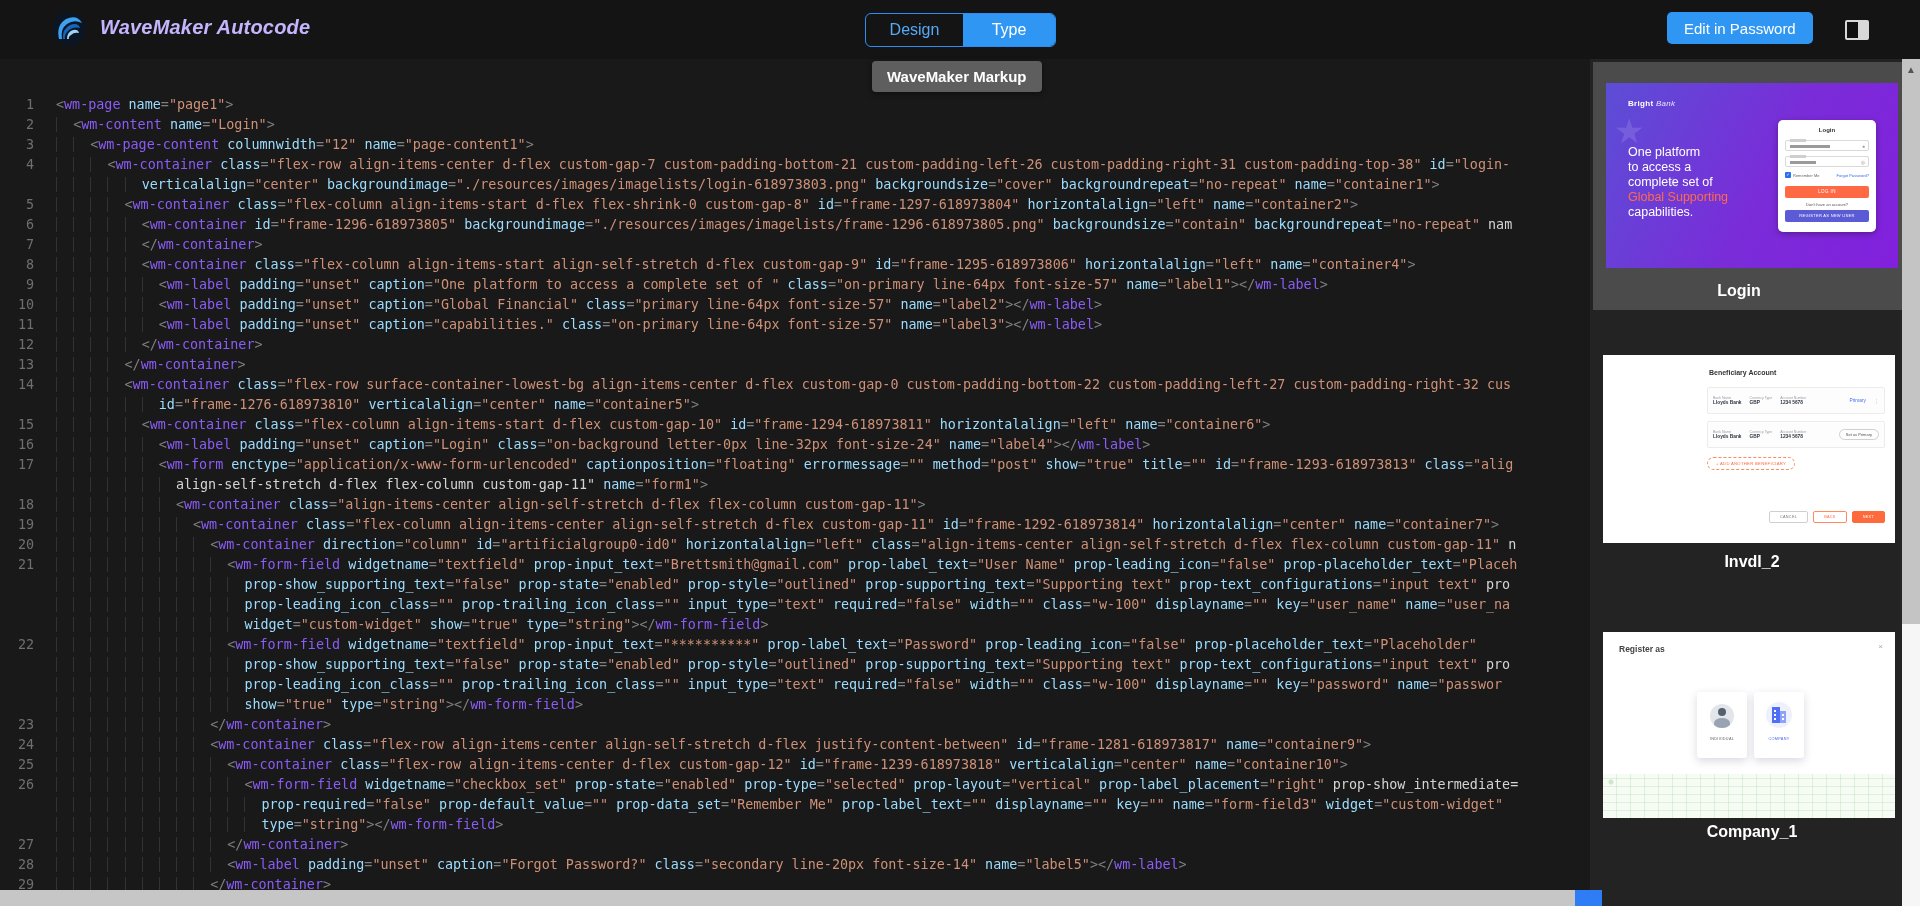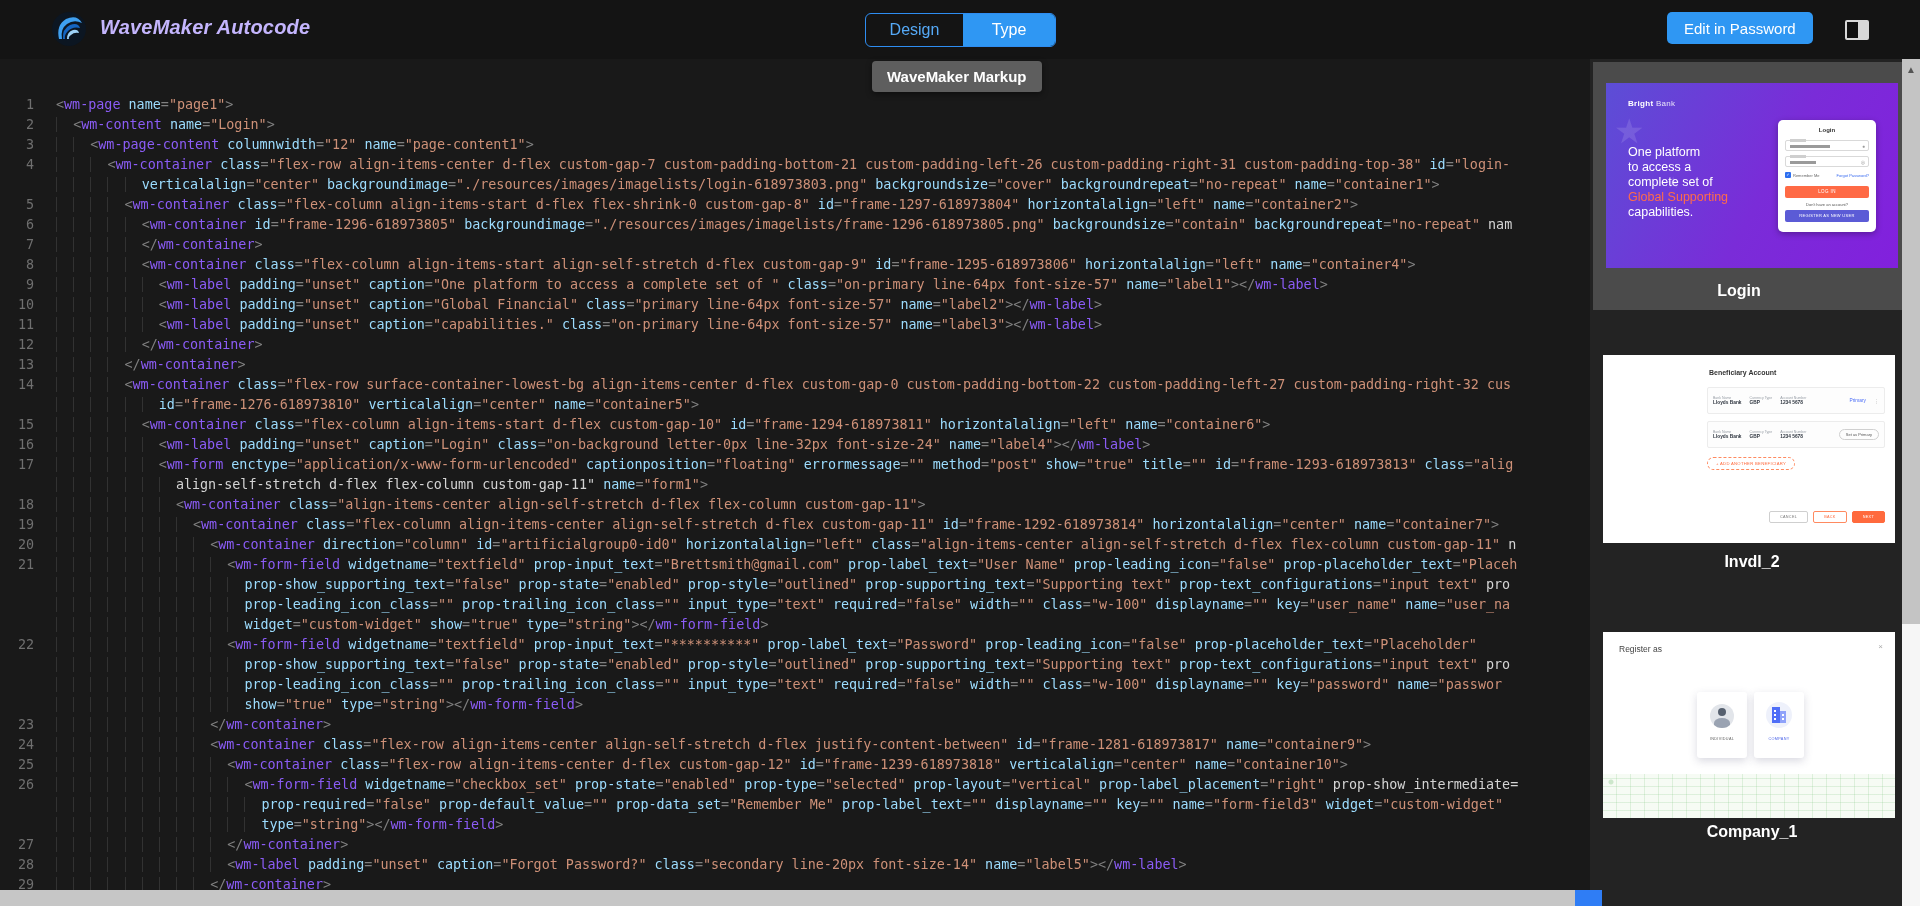--- a/index.html
+++ b/index.html
@@ -44,21 +44,21 @@
 
   .page-card { position:absolute; left:3px; width:309px; cursor:pointer; }
   .card-label { position:absolute; left:0; width:292px; text-align:center; color:#fff; font-size:16px; font-weight:600; }
   #card-login-bg { top:3px; height:248px; background:#4b4b4b; }
   .thumb { position:absolute; overflow:hidden; }
 
   
   #thumb-login { left:13px; top:21px; width:292px; height:185px; background:linear-gradient(118deg,#5c4ed6 0%,#7a2cd8 55%,#8220dd 100%); }
   .star { position:absolute; color:#fff; opacity:.12; }
   #login-brand { position:absolute; left:22px; top:16px; color:#fff; font-size:8px; font-weight:700; letter-spacing:.3px; }
-  #login-brand span { font-weight:400; opacity:.85; }
+  #login-brand span { font-weight:400; opacity:.85;font-style:italic; }
   #login-headline { position:absolute; left:22px; top:62px; color:#fff; font-size:12.5px; line-height:15px; font-weight:500; }
   .hl-accent { color:#ff6b4a; }
   #mini-card { position:absolute; left:172px; top:37px; width:98px; height:112px; background:#fff; border-radius:5px; box-shadow:0 2px 6px rgba(0,0,0,.3); }
   #mini-title { margin-top:7px; text-align:center; font-size:6px; color:#333; font-weight:700; }
   .mini-input { position:absolute; left:7px; width:84px; height:11px; border:1px solid #d9d9d9; border-radius:2px; }
   .mini-input .flbl { position:absolute; left:4px; top:-2px; width:16px; height:3px; background:#cfcfcf; }
   .mini-input .fval { position:absolute; left:4px; top:4px; width:40px; height:3px; background:#9a9a9a; }
   .mini-input .ficn { position:absolute; right:3px; top:2px; color:#9a9a9a; font-size:5px; }
   #mini-row { position:absolute; left:7px; top:52px; width:84px; display:flex; justify-content:space-between; align-items:center; }
   #mini-check { width:6px; height:6px; background:#2d6ff0; border-radius:1px; color:#fff; font-size:4px; line-height:6px; text-align:center; }
@@ -89,21 +89,21 @@
   .setprimary { margin-left:auto; font-size:4px; color:#555; border:1px solid #d0d0d0; border-radius:8px; padding:2px 6px; }
   #add-ben { position:absolute; left:104px; top:102px; font-size:4.2px; color:#ff6a3d; border:1px dashed #ff8a60; border-radius:8px; padding:3px 8px; letter-spacing:.3px; }
   #invdl-btns { position:absolute; right:10px; top:156px; display:flex; gap:5px; }
   .tbtn { font-size:3.8px; padding:3px 10px; border-radius:2px; letter-spacing:.3px; }
   .tbtn-cancel { border:1px solid #cfcfcf; color:#777; background:#fff; }
   .tbtn-back { border:1px solid #ff8a60; color:#ff6a3d; background:#fff; }
   .tbtn-next { background:#ff6a3d; color:#fff; border:1px solid #ff6a3d; }
 
   
   #thumb-company { left:13px; top:573px; width:292px; height:186px; background:#fff; }
-  #company-title { position:absolute; left:16px; top:12px; font-size:8.5px; color:#444; font-weight:400; }
+  #company-title { position:absolute; left:16px; top:12px; font-size:8.5px; color:#444; font-weight:700; }
   #company-close { position:absolute; right:12px; top:10px; font-size:8px; color:#aaa; }
   .opt-card { position:absolute; top:60px; width:50px; height:66px; background:#fff; border-radius:3px; box-shadow:0 3px 9px rgba(80,80,120,.22); display:flex; flex-direction:column; align-items:center; }
   #opt-individual { left:94px; }
   #opt-company { left:151px; }
   #opt-avatar { margin-top:12px; width:24px; height:24px; border-radius:50%; background:#e2e5ea; position:relative; overflow:hidden; }
   #opt-avatar::before { content:""; position:absolute; left:8px; top:4px; width:8px; height:8px; border-radius:50%; background:#56606f; }
   #opt-avatar::after { content:""; position:absolute; left:4px; top:14px; width:16px; height:10px; border-radius:50% 50% 0 0; background:#9aa3b2; }
   .opt-label { margin-top:9px; font-size:3.8px; color:#666; letter-spacing:.3px; }
   #opt-company .opt-label { color:#4a63e8; }
   #bldg { margin-top:10px; width:26px; height:26px; border-radius:50%; background:#eef1fb; position:relative; }

